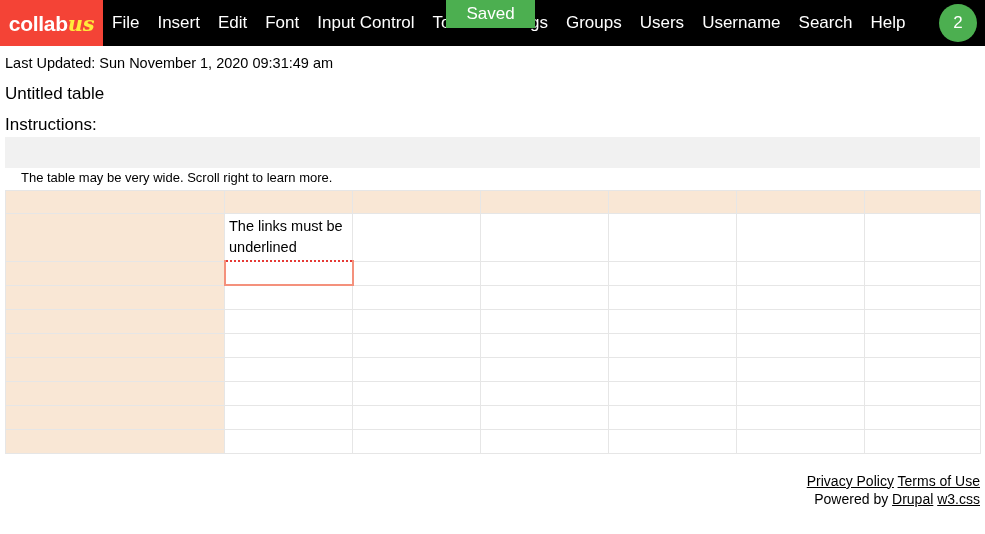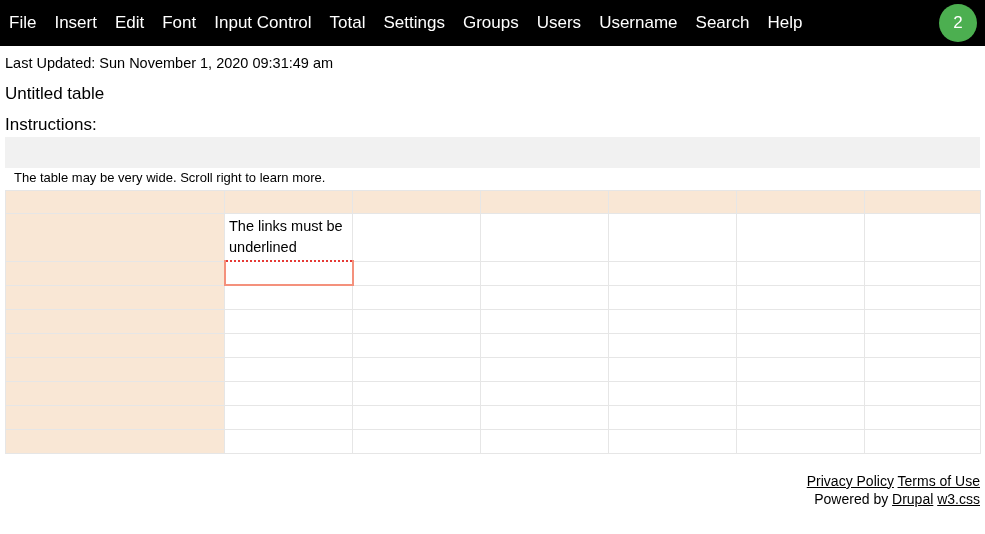--- a/index.html
+++ b/index.html
@@ -137,21 +137,21 @@
     font-family: "Liberation Sans", sans-serif;
     color: #000;
     box-shadow: 0 2px 5px 0 rgba(0,0,0,0.16), 0 2px 10px 0 rgba(0,0,0,0.12);
     cursor: pointer;
     line-height: 16px;
   }
 
   .scroll-note {
     font-size: 13px;
     color: #000;
-    margin: 2px 0 5px 9px;
+    margin: 2px 0 5px 16px;
     line-height: 15px;
   }
 
   
   .data-table {
     border-collapse: collapse;
     width: 975px;
     table-layout: fixed;
   }
   .data-table td {
@@ -203,38 +203,42 @@
     color: #000;
     text-decoration: underline;
     cursor: pointer;
   }
   .footer .plain { text-decoration: none; }
 </style>
 </head>
 <body>
 
 <div class="navbar">
+  <div class="logo">
+    <span class="logo-text"><span class="logo-collab">collab</span><span class="logo-us">us</span></span>
+  </div>
 
   <div class="nav-items">
     <div class="nav-item">File</div>
     <div class="nav-item">Insert</div>
     <div class="nav-item">Edit</div>
     <div class="nav-item">Font</div>
     <div class="nav-item">Input Control</div>
     <div class="nav-item">Total</div>
     <div class="nav-item">Settings</div>
     <div class="nav-item">Groups</div>
     <div class="nav-item">Users</div>
     <div class="nav-item">Username</div>
     <div class="nav-item">Search</div>
     <div class="nav-item">Help</div>
   </div>
 
   <div class="nav-badge">2</div>
 
+  <div class="saved-toast">Saved</div>
 </div>
 
 <div class="page">
 
   <div class="last-updated">Last Updated: Sun November 1, 2020 09:31:49 am</div>
 
   <div class="table-title">Untitled table</div>
 
   <div class="instructions-label">Instructions:</div>
 

